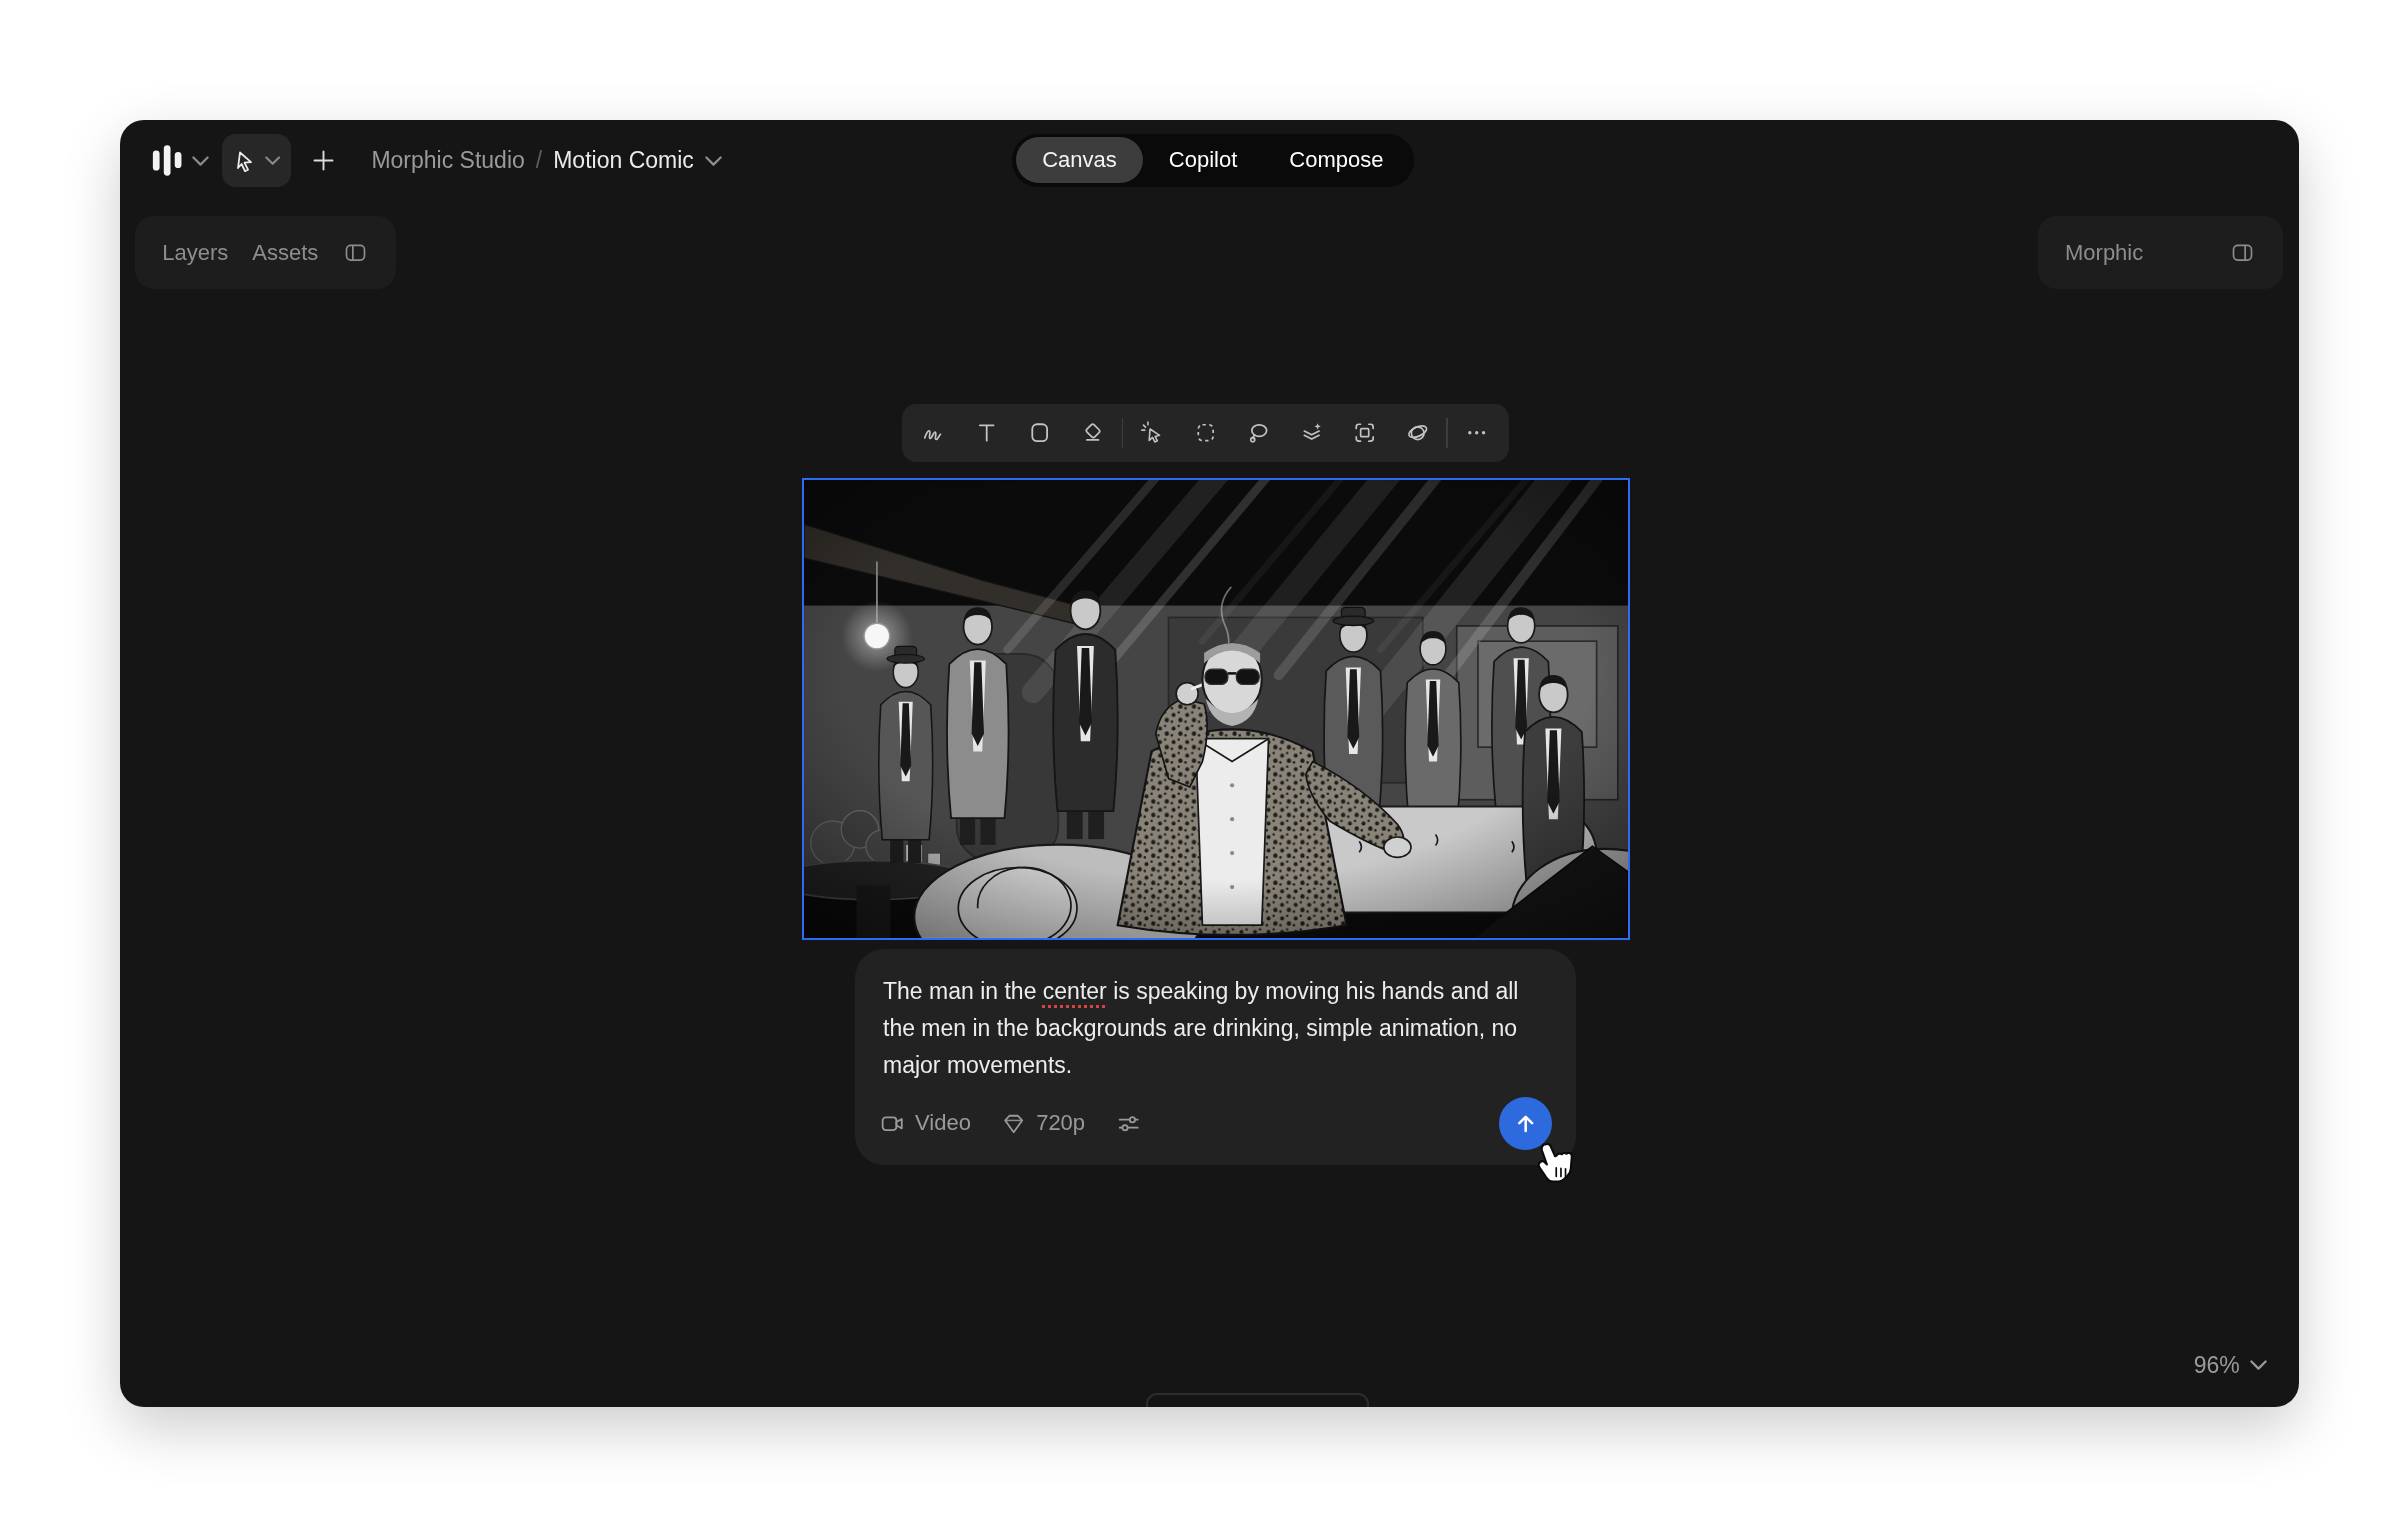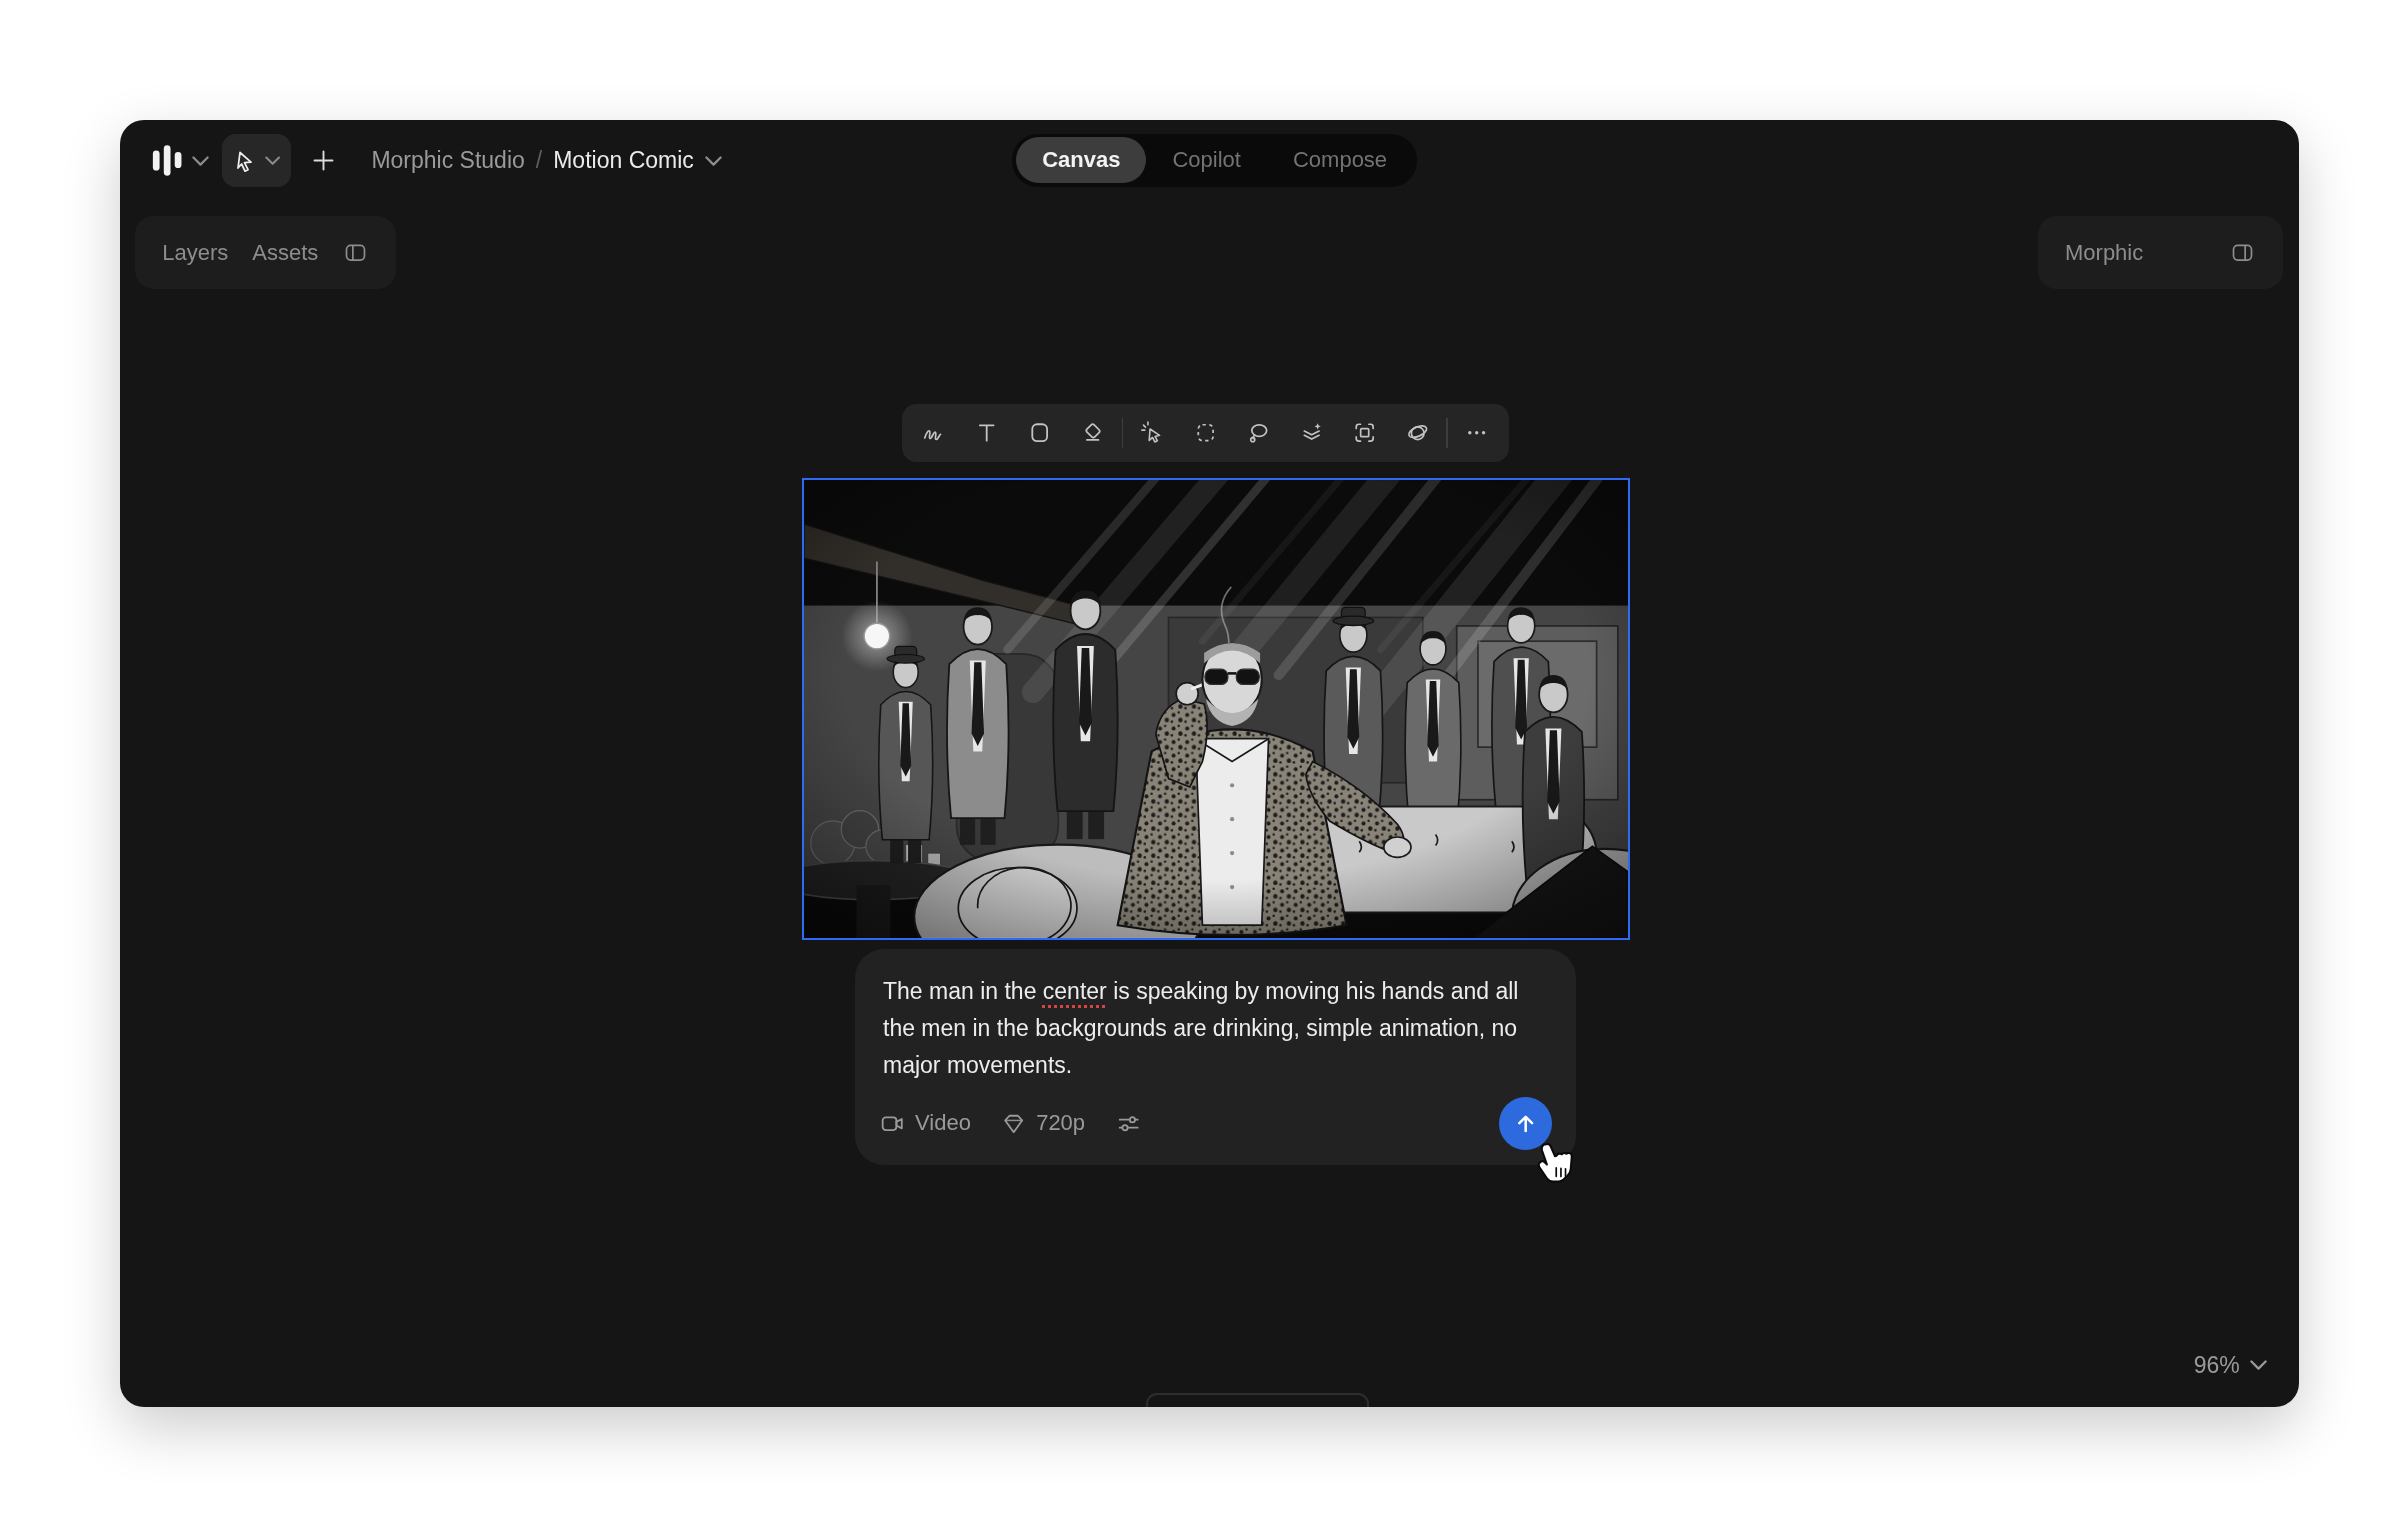--- a/index.html
+++ b/index.html
@@ -12,22 +12,22 @@
   .icon-btn{display:flex;align-items:center;justify-content:center;cursor:default;}
   .tool-btn{width:69px;height:53px;border-radius:13.6px;background:#272727;display:flex;align-items:center;justify-content:center;gap:7.6px;}
   .plus-btn{width:39px;height:39px;display:flex;align-items:center;justify-content:center;}
   .breadcrumb{display:flex;align-items:center;gap:11px;margin-left:15.3px;font-size:23px;}
   .bc-app{color:#9a9a9a;}
   .bc-sep{color:#5f5f5f;}
   .bc-project{color:#ebebeb;}
   
   .tabs{position:absolute;left:892px;top:13.6px;height:53px;border-radius:26px;background:#0a0a0a;
     display:flex;align-items:center;padding:0 4.2px;}
-  .tab{height:46px;border-radius:23px;display:flex;align-items:center;padding:0 26px;font-size:22px;color:#737373;}
-  .tab.active{background:#3d3d3d;color:#f4f4f4;font-weight:bold;}
+  .tab{height:46px;border-radius:23px;display:flex;align-items:center;padding:0 26px;font-size:22px;color:#ffffff;}
+  .tab.active{background:#3d3d3d;color:#f4f4f4;}
   
   .panel-toggle{position:absolute;top:96px;height:73px;border-radius:18.6px;background:#1d1d1d;
     display:flex;align-items:center;padding:0 27px;gap:24px;font-size:22px;color:#8d8d8d;justify-content:flex-end;}
   .left-toggle{left:15.3px;}
   .details-toggle{left:1918px;width:191px;justify-content:space-between;}
   
   .toolbar{position:absolute;left:782px;top:284px;height:58px;border-radius:14.4px;background:#252525;
     display:flex;align-items:center;padding:0 5.1px;}
   .tb-item{width:53px;height:58px;display:flex;align-items:center;justify-content:center;}
   .tb-div{width:1.7px;height:30.5px;background:#3d3d3d;margin:0 2.5px;}

